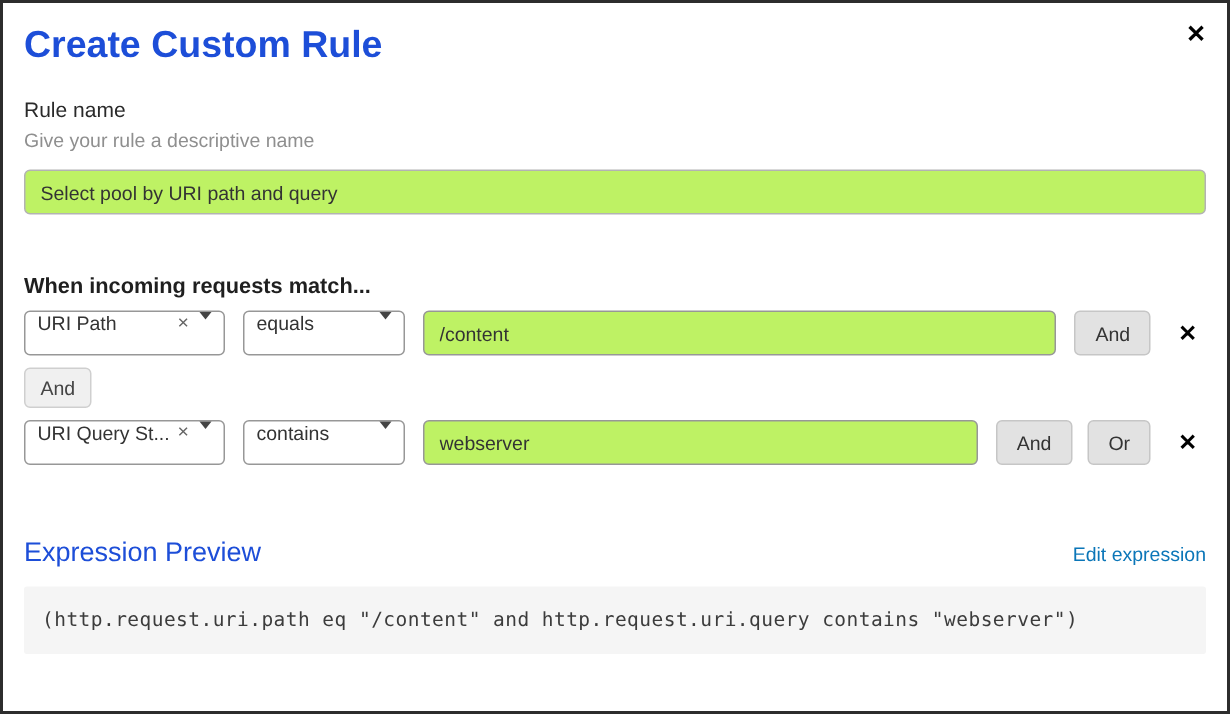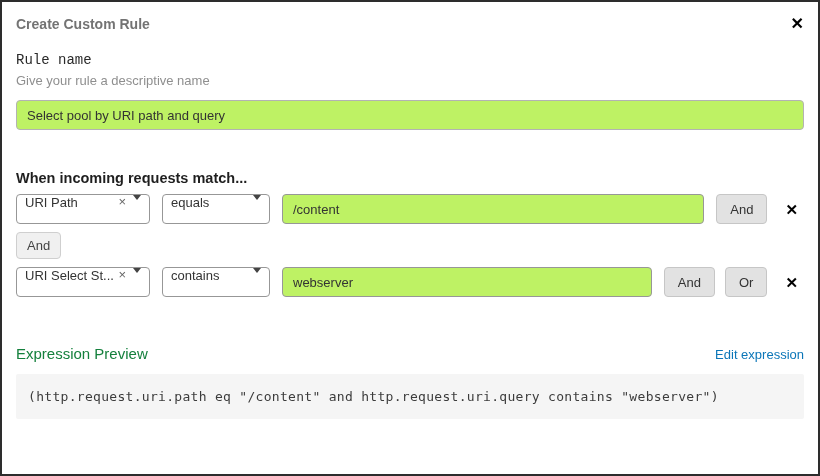--- a/index.html
+++ b/index.html
@@ -7,27 +7,27 @@
   body {
     font-family: "Liberation Sans", sans-serif;
     background: #fff;
     color: #222;
     border: 2px solid #2d2d2d;
     overflow: hidden;
     position: relative;
     padding: 12px 14px;
   }
   .header { position: relative; margin-top: 2px; }
-  .dialog-title { font-size: 14px; font-weight: bold; color: #737373; }
+  .dialog-title { font-size: 25px; font-weight: bold; color: #1d4ed8; }
   .close-icon {
     position: absolute; right: 0; top: 0;
     font-size: 16px; font-weight: bold; color: #000;
     cursor: pointer; line-height: 1;
   }
-  .rule-label { margin-top: 20px; font-size: 14px; color: #2a2a2a; font-family: Liberation Mono, monospace; }
+  .rule-label { margin-top: 20px; font-size: 14px; color: #2a2a2a; }
   .rule-hint { margin-top: 5px; font-size: 13px; color: #8f8f8f; }
   .text-input {
     height: 30px; border: 1px solid #b3b3b3; border-radius: 4px;
     font-family: "Liberation Sans", sans-serif;
     font-size: 13px; color: #333; padding: 0 10px; background: #bef264;
     width: 100%; outline: none;
   }
   .rule-name-input { margin-top: 12px; }
   .match-heading { margin-top: 40px; font-size: 14.5px; font-weight: bold; color: #1f1f1f; }
   .cols { display: flex; margin-top: 17px; font-size: 13px; color: #3a3a3a; }
@@ -58,21 +58,21 @@
   .remove-x {
     margin-left: 18px; margin-right: 6px; font-size: 15px; font-weight: bold;
     color: #000; cursor: pointer; line-height: 1; flex: 0 0 auto;
   }
   .connector {
     display: inline-block; margin: 8px 0; padding: 5px 10px;
     font-size: 13px; color: #444; background: #f0f0f0;
     border: 1px solid #cfcfcf; border-radius: 4px; cursor: pointer;
   }
   .expr-head { display: flex; justify-content: space-between; align-items: baseline; margin-top: 48px; }
-  .expr-label { font-size: 15px; color: #15803d; text-align: center; }
+  .expr-label { font-size: 18px; color: #1d4ed8; text-align: center; }
   .expr-link { font-size: 13px; text-decoration: none; color: #0b76b8; cursor: pointer; }
   .code-box {
     margin-top: 12px; background: #f5f5f5; border-radius: 2px;
     padding: 15px 12px;
     font-family: "DejaVu Sans Mono", monospace;
     font-size: 13px; color: #3c3c3c; letter-spacing: 0.3px;
     white-space: pre; overflow: hidden;
   }
 </style>
 </head>
@@ -105,21 +105,21 @@
     </div>
     <input class="text-input value-input" value="/content" style="">
     <button class="gray-btn">And</button>
     <span class="remove-x">✕</span>
   </div>
 
   <div class="connector">And</div>
 
   <div class="match-row" style="margin-top:0;">
     <div class="select field-select">
-      <span class="sel-label">URI Select St...</span>
+      <span class="sel-label">URI Query St...</span>
       <span class="clear-x">×</span>
       <span class="caret"></span>
     </div>
     <div class="select operator-select">
       <span class="sel-label">contains</span>
       <span class="caret"></span>
     </div>
     <input class="text-input value-input" value="webserver" style="">
     <button class="gray-btn">And</button>
     <button class="gray-btn">Or</button>

